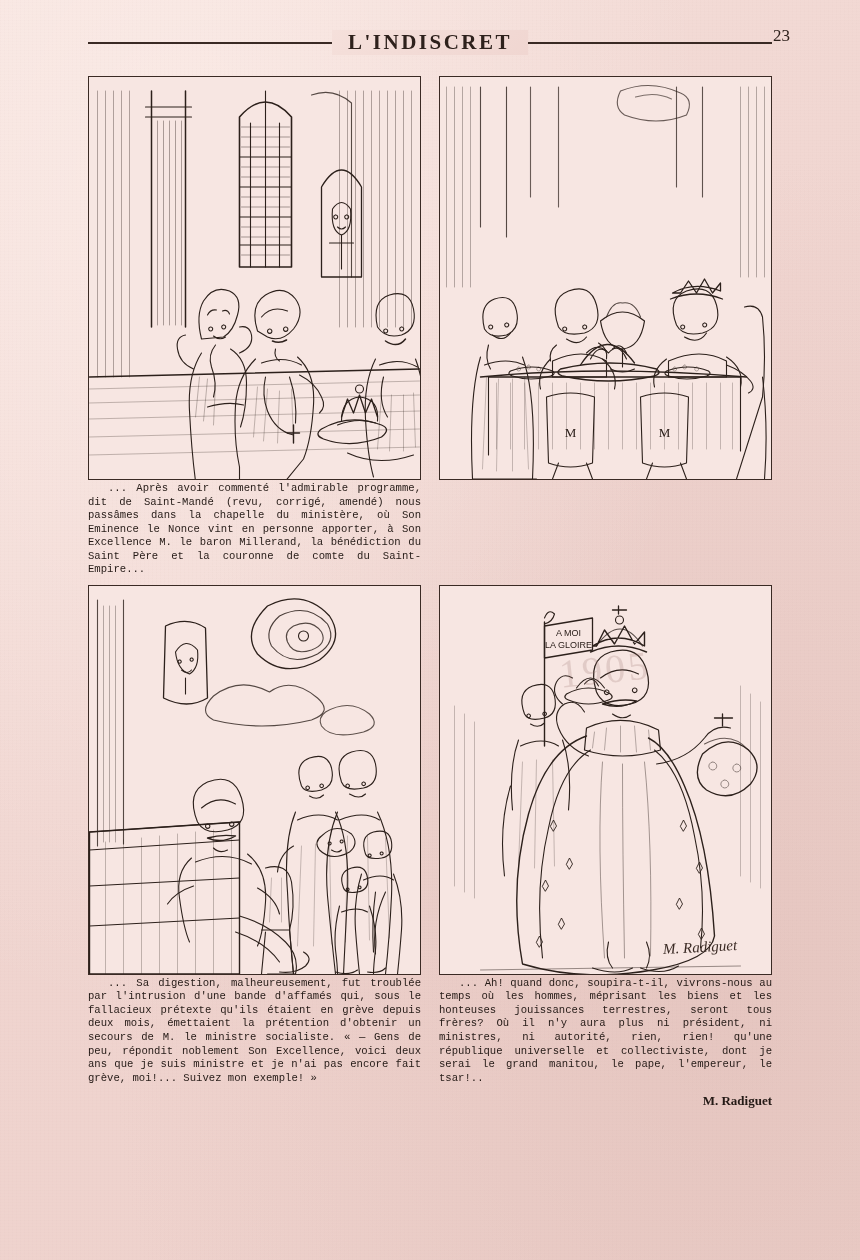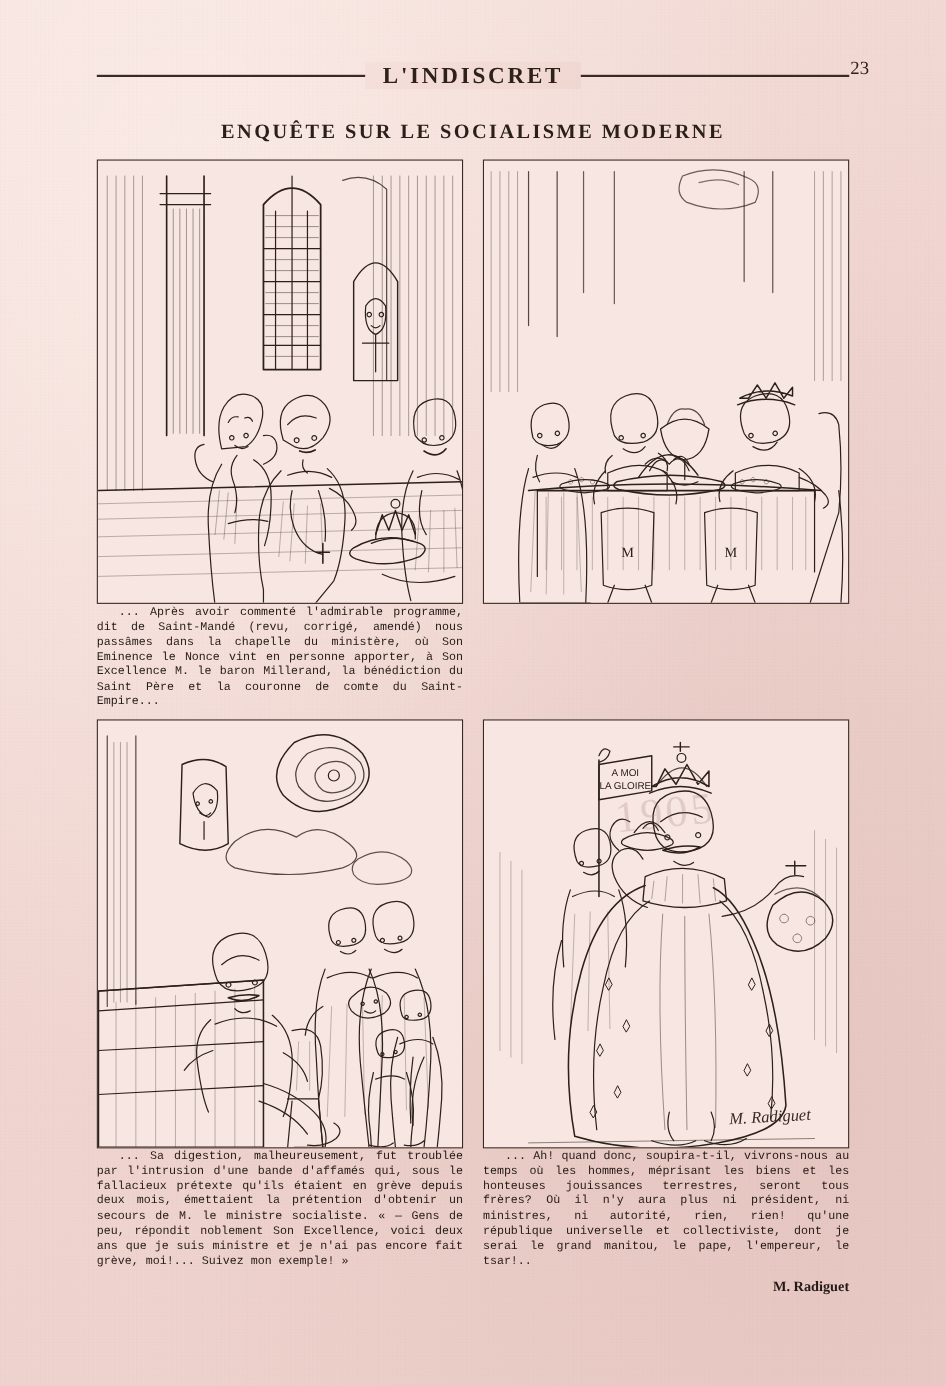--- a/index.html
+++ b/index.html
@@ -28,21 +28,21 @@
     inset: 0;
     pointer-events: none;
     opacity: 0.35;
     background-image:
       repeating-linear-gradient(0deg, rgba(160,120,115,0.045) 0 1px, rgba(0,0,0,0) 1px 3px),
       repeating-linear-gradient(90deg, rgba(160,120,115,0.04) 0 1px, rgba(0,0,0,0) 1px 4px);
   }
   .content {
     position: absolute;
     left: 88px;
-    top: 54px;
+    top: 28px;
     width: 684px;
   }
   
   .masthead {
     position: relative;
     height: 34px;
   }
   .rule {
     position: absolute;
     left: 0;
@@ -174,21 +174,20 @@
 <div class="content">
 
   <div class="masthead">
     <div class="rule"></div>
     <div class="masthead-title-wrap">
       <span class="masthead-title" style="position:static;transform:none;padding:0;">L'INDISCRET</span>
     </div>
     <div class="page-number">23</div>
   </div>
 
-  <div class="headline">ENQUÊTE SUR LE SOCIALISME MODERNE</div>
 
   <div class="grid">
 
     <div class="cell">
       <div class="panel panel-a">
         <svg viewBox="0 0 330 402" width="100%" height="100%">
           <g fill="none" stroke="#2c201b" stroke-width="1.1" stroke-linecap="round" stroke-linejoin="round">
 
             <g stroke-width="0.6" opacity="0.6">
               <path d="M8 14 L8 300 M16 14 L16 300 M24 14 L24 300 M32 14 L32 300 M40 14 L40 300"></path>

